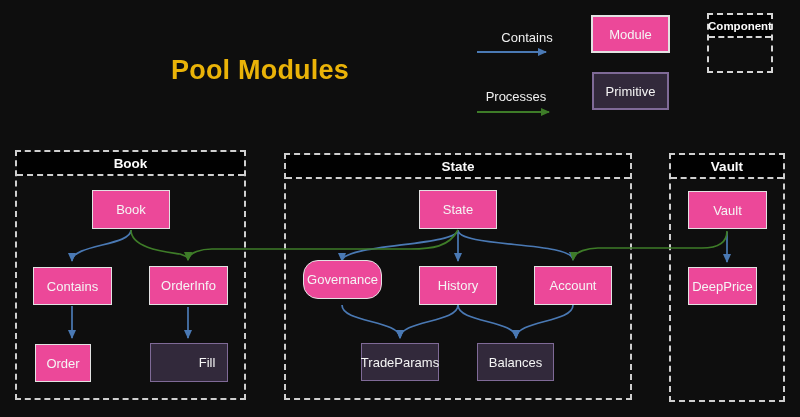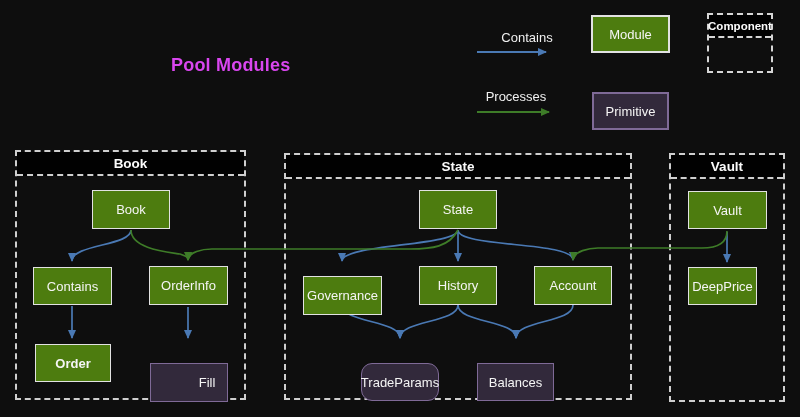--- a/index.html
+++ b/index.html
@@ -1,22 +1,22 @@
 <!DOCTYPE html>
 <html><head>
 <meta charset="utf-8">
 <style>
   html,body{margin:0;padding:0;background:#0e0e0e;}
   .stage{
     position:relative;width:800px;height:417px;overflow:hidden;
     background:#0e0e0e;font-family:"Liberation Sans",sans-serif;color:#f2f2f2;
   }
   .title{
-    position:absolute;left:171px;top:55px;font-size:18px;font-weight:bold;
-    letter-spacing:.2px;color:#d946ef;
+    position:absolute;left:171px;top:55px;font-size:27px;font-weight:bold;
+    letter-spacing:.2px;color:#eab308;
   }
   .legend-label{
     position:absolute;width:90px;text-align:center;font-size:13px;color:#f0f0f0;
   }
   
   .cluster{
     position:absolute;border:2px dashed #cfcfcf;box-sizing:border-box;z-index:1;
   }
   .cluster-title{
     height:22px;background:#010101;border-bottom:2px dashed #cfcfcf;
@@ -25,25 +25,25 @@
   }
   .mini-cluster{
     position:absolute;border:2px dashed #d6d6d6;box-sizing:border-box;z-index:1;
   }
   .mini-cluster .cluster-title{height:21px;font-size:11.5px;border-bottom:2px dashed #d6d6d6;}
   
   svg.edges{position:absolute;left:0;top:0;z-index:2;pointer-events:none;}
   
   .node{
     position:absolute;box-sizing:border-box;z-index:3;
-    background:#4d7c0f;border:1.5px solid #e2e2e2;
+    background:#ec4899;border:1.5px solid #e2e2e2;
     display:flex;align-items:center;justify-content:center;
     font-size:13px;color:#f5f5f5;white-space:nowrap;
   }
-  .node.purple{background:#32293b;border-color:#7f6a97;margin-top:20px;}
+  .node.purple{background:#32293b;border-color:#7f6a97;}
 </style>
 </head>
 <body>
 
 <div class="stage">
 
   <div class="title">Pool Modules</div>
 
   <div class="legend-label" style="left:482px;top:30px;">Contains</div>
   <div class="legend-label" style="left:471px;top:89px;">Processes</div>
@@ -101,40 +101,40 @@
 
   <div class="node" style="left:92px;top:190px;width:78px;height:39px;">
     <span>Book</span>
   </div>
   <div class="node" style="left:33px;top:267px;width:79px;height:38px;">
     <span>Contains</span>
   </div>
   <div class="node" style="left:149px;top:266px;width:79px;height:39px;">
     <span>OrderInfo</span>
   </div>
-  <div class="node" style="left:35px;top:344px;width:76px;height:38px;font-weight:bold;">
+  <div class="node" style="left:35px;top:344px;width:56px;height:38px;">
     <span>Order</span>
   </div>
   <div class="node purple" style="left:150px;top:343px;width:78px;height:39px;padding-left:36px;">
     <span>Fill</span>
   </div>
 
   <div class="node" style="left:419px;top:190px;width:78px;height:39px;">
     <span>State</span>
   </div>
-  <div class="node" style="left:303px;top:276px;width:79px;height:39px;">
+  <div class="node" style="left:303px;top:260px;width:79px;height:39px;border-radius:15px;">
     <span>Governance</span>
   </div>
   <div class="node" style="left:419px;top:266px;width:78px;height:39px;align-items:center;">
     <span>History</span>
   </div>
   <div class="node" style="left:534px;top:266px;width:78px;height:39px;">
     <span>Account</span>
   </div>
-  <div class="node purple" style="left:361px;top:343px;width:78px;height:38px;border-radius:11px;">
+  <div class="node purple" style="left:361px;top:343px;width:78px;height:38px;">
     <span>TradeParams</span>
   </div>
   <div class="node purple" style="left:477px;top:343px;width:77px;height:38px;">
     <span>Balances</span>
   </div>
 
   <div class="node" style="left:688px;top:191px;width:79px;height:38px;">
     <span>Vault</span>
   </div>
   <div class="node" style="left:688px;top:267px;width:69px;height:38px;">

